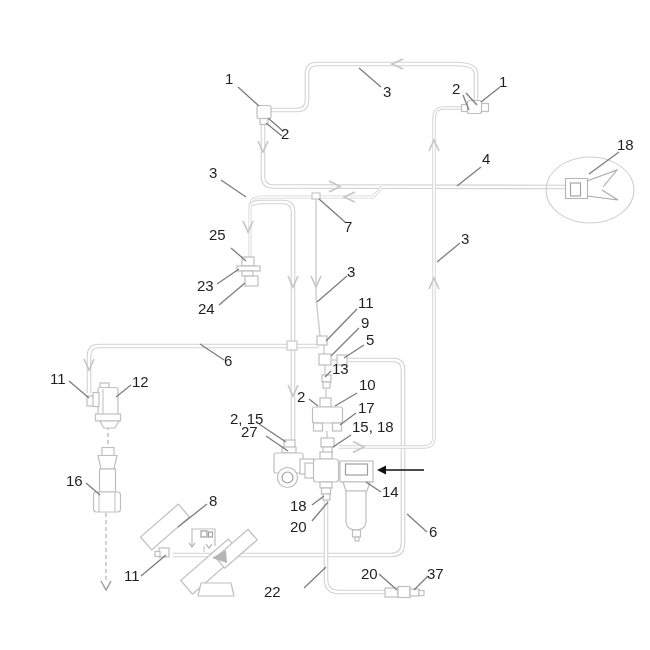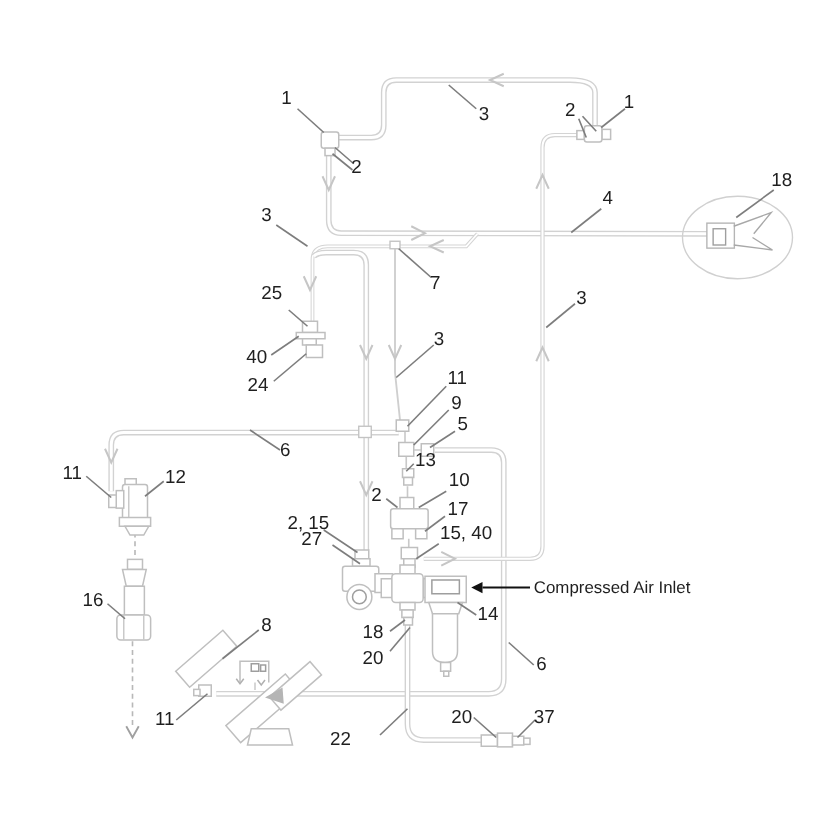--- a/index.html
+++ b/index.html
@@ -264,42 +264,41 @@
   <div class="callout" style="left:225px;top:71px">1</div>
   <div class="callout" style="left:281px;top:126px">2</div>
   <div class="callout" style="left:383px;top:84px">3</div>
   <div class="callout" style="left:452px;top:81px">2</div>
   <div class="callout" style="left:499px;top:74px">1</div>
   <div class="callout" style="left:617px;top:137px">18</div>
   <div class="callout" style="left:482px;top:151px">4</div>
   <div class="callout" style="left:209px;top:165px">3</div>
   <div class="callout" style="left:344px;top:219px">7</div>
   <div class="callout" style="left:209px;top:227px">25</div>
-  <div class="callout" style="left:197px;top:278px">40</div>
+  <div class="callout" style="left:197px;top:278px">23</div>
   <div class="callout" style="left:198px;top:301px">24</div>
   <div class="callout" style="left:347px;top:264px">3</div>
   <div class="callout" style="left:358px;top:295px">11</div>
   <div class="callout" style="left:361px;top:315px">9</div>
   <div class="callout" style="left:366px;top:332px">5</div>
   <div class="callout" style="left:332px;top:361px">13</div>
   <div class="callout" style="left:224px;top:353px">6</div>
   <div class="callout" style="left:50px;top:371px">11</div>
   <div class="callout" style="left:132px;top:374px">12</div>
   <div class="callout" style="left:297px;top:389px">2</div>
   <div class="callout" style="left:359px;top:377px">10</div>
   <div class="callout" style="left:358px;top:400px">17</div>
-  <div class="callout" style="left:352px;top:419px">15, 40</div>
+  <div class="callout" style="left:352px;top:419px">15, 18</div>
   <div class="callout" style="left:230px;top:411px">2, 15</div>
   <div class="callout" style="left:241px;top:424px">27</div>
   <div class="callout" style="left:66px;top:473px">16</div>
   <div class="callout" style="left:209px;top:493px">8</div>
   <div class="callout" style="left:124px;top:568px">11</div>
   <div class="callout" style="left:290px;top:498px">18</div>
   <div class="callout" style="left:290px;top:519px">20</div>
   <div class="callout" style="left:382px;top:484px">14</div>
   <div class="callout" style="left:264px;top:584px">22</div>
   <div class="callout" style="left:361px;top:566px">20</div>
   <div class="callout" style="left:427px;top:566px">37</div>
   <div class="callout" style="left:429px;top:524px">6</div>
   <div class="callout" style="left:461px;top:231px">3</div>
 
-  <div class="note" style="left:427px;top:462px">Compressed Air Inlet</div>
 </div>
 
 </body></html>

